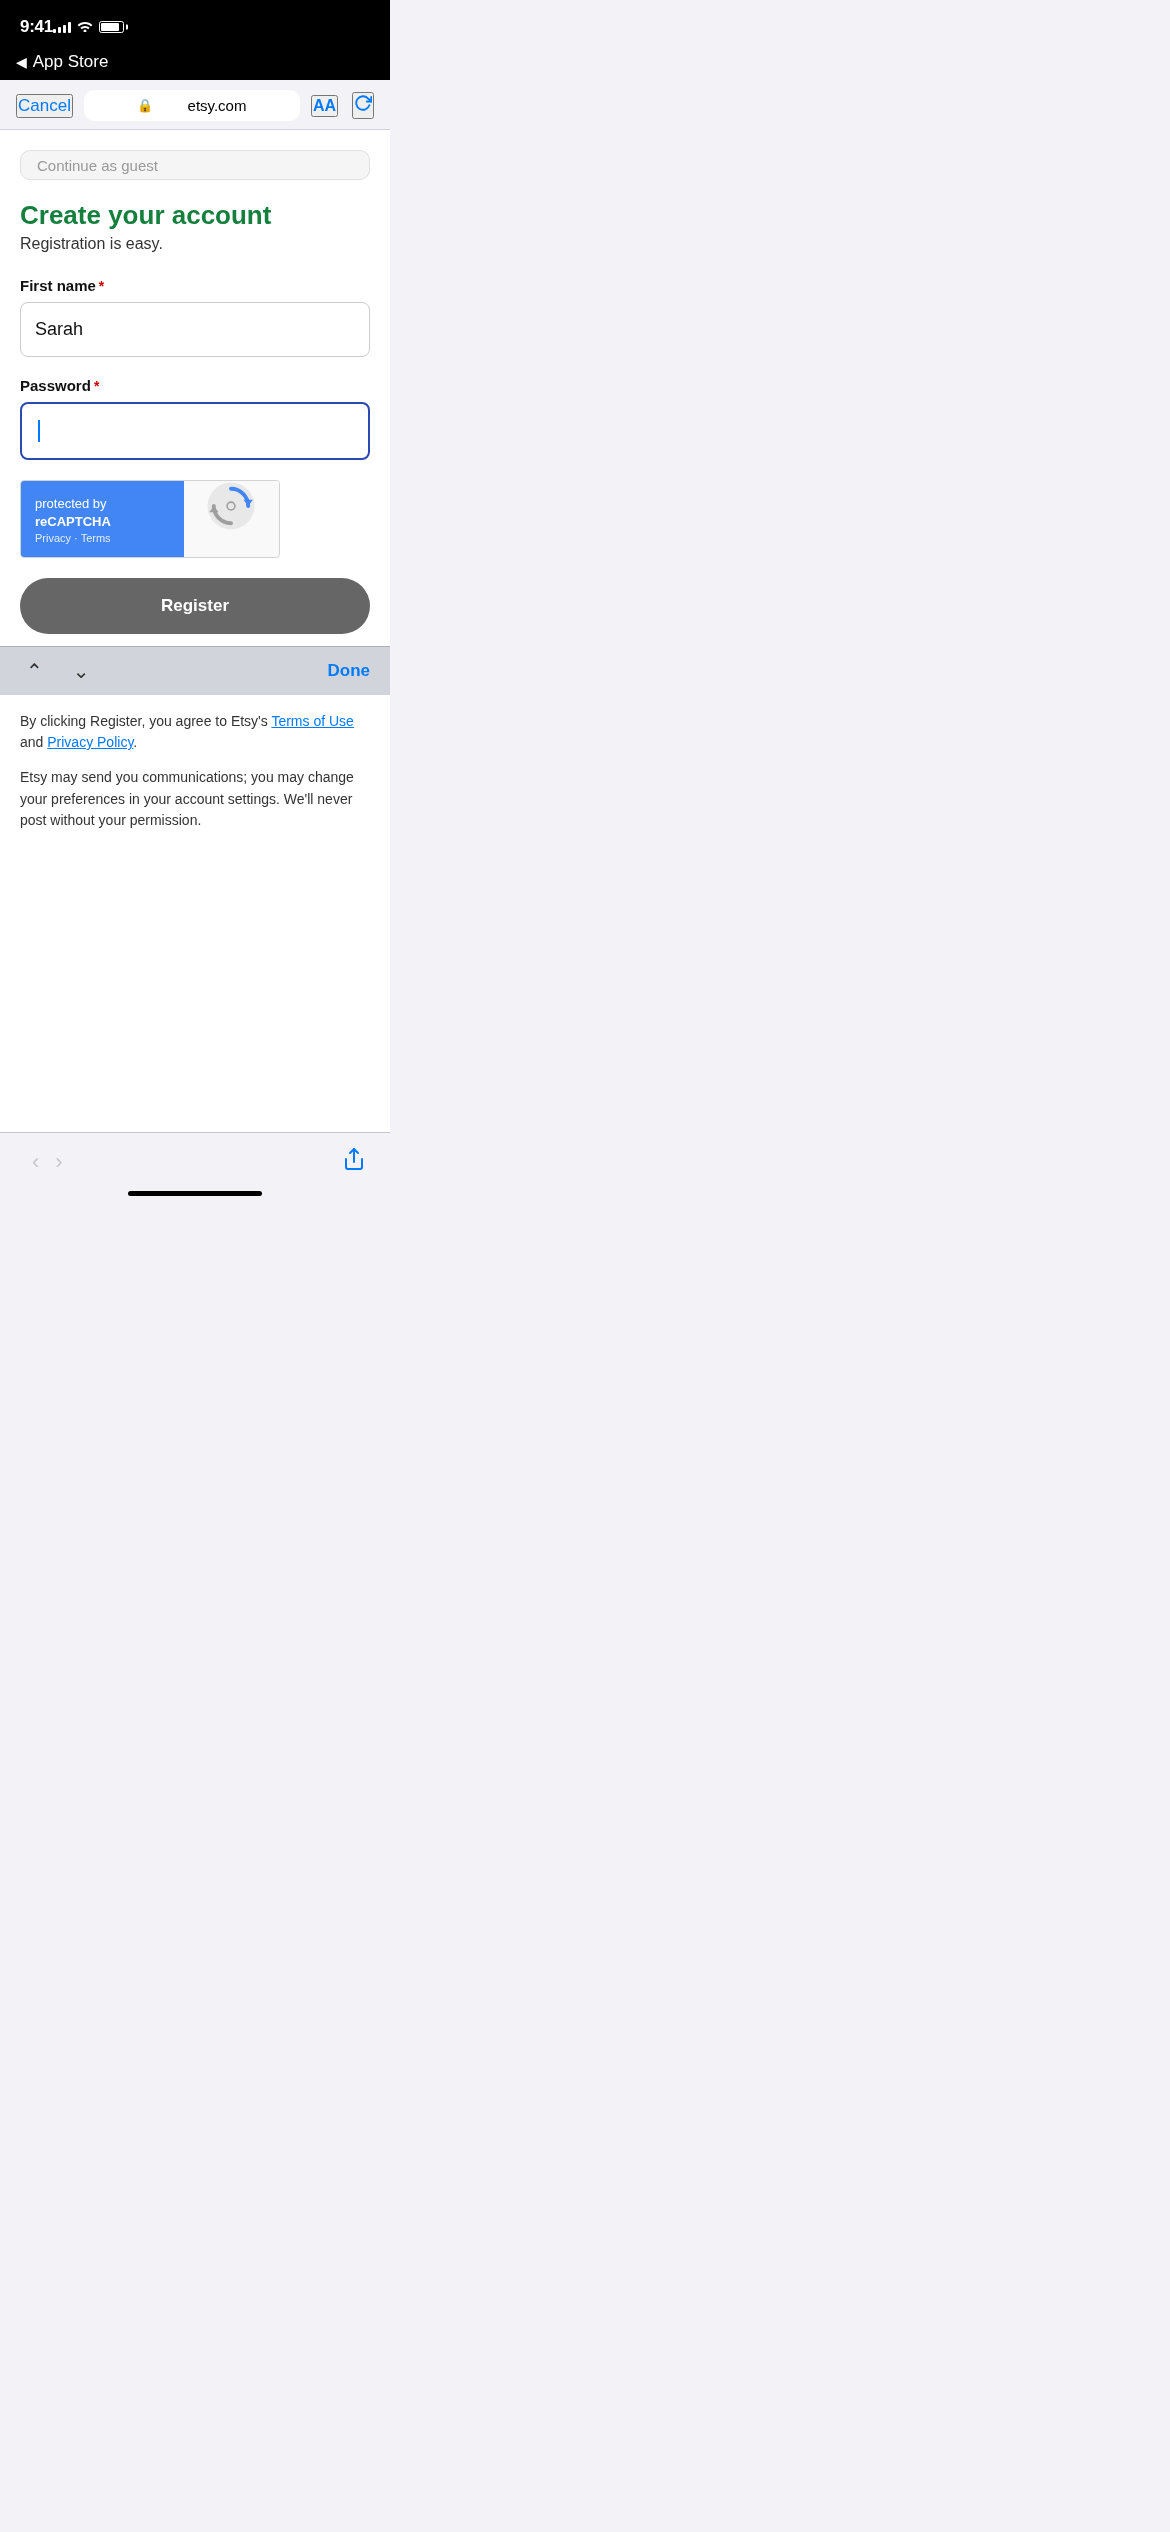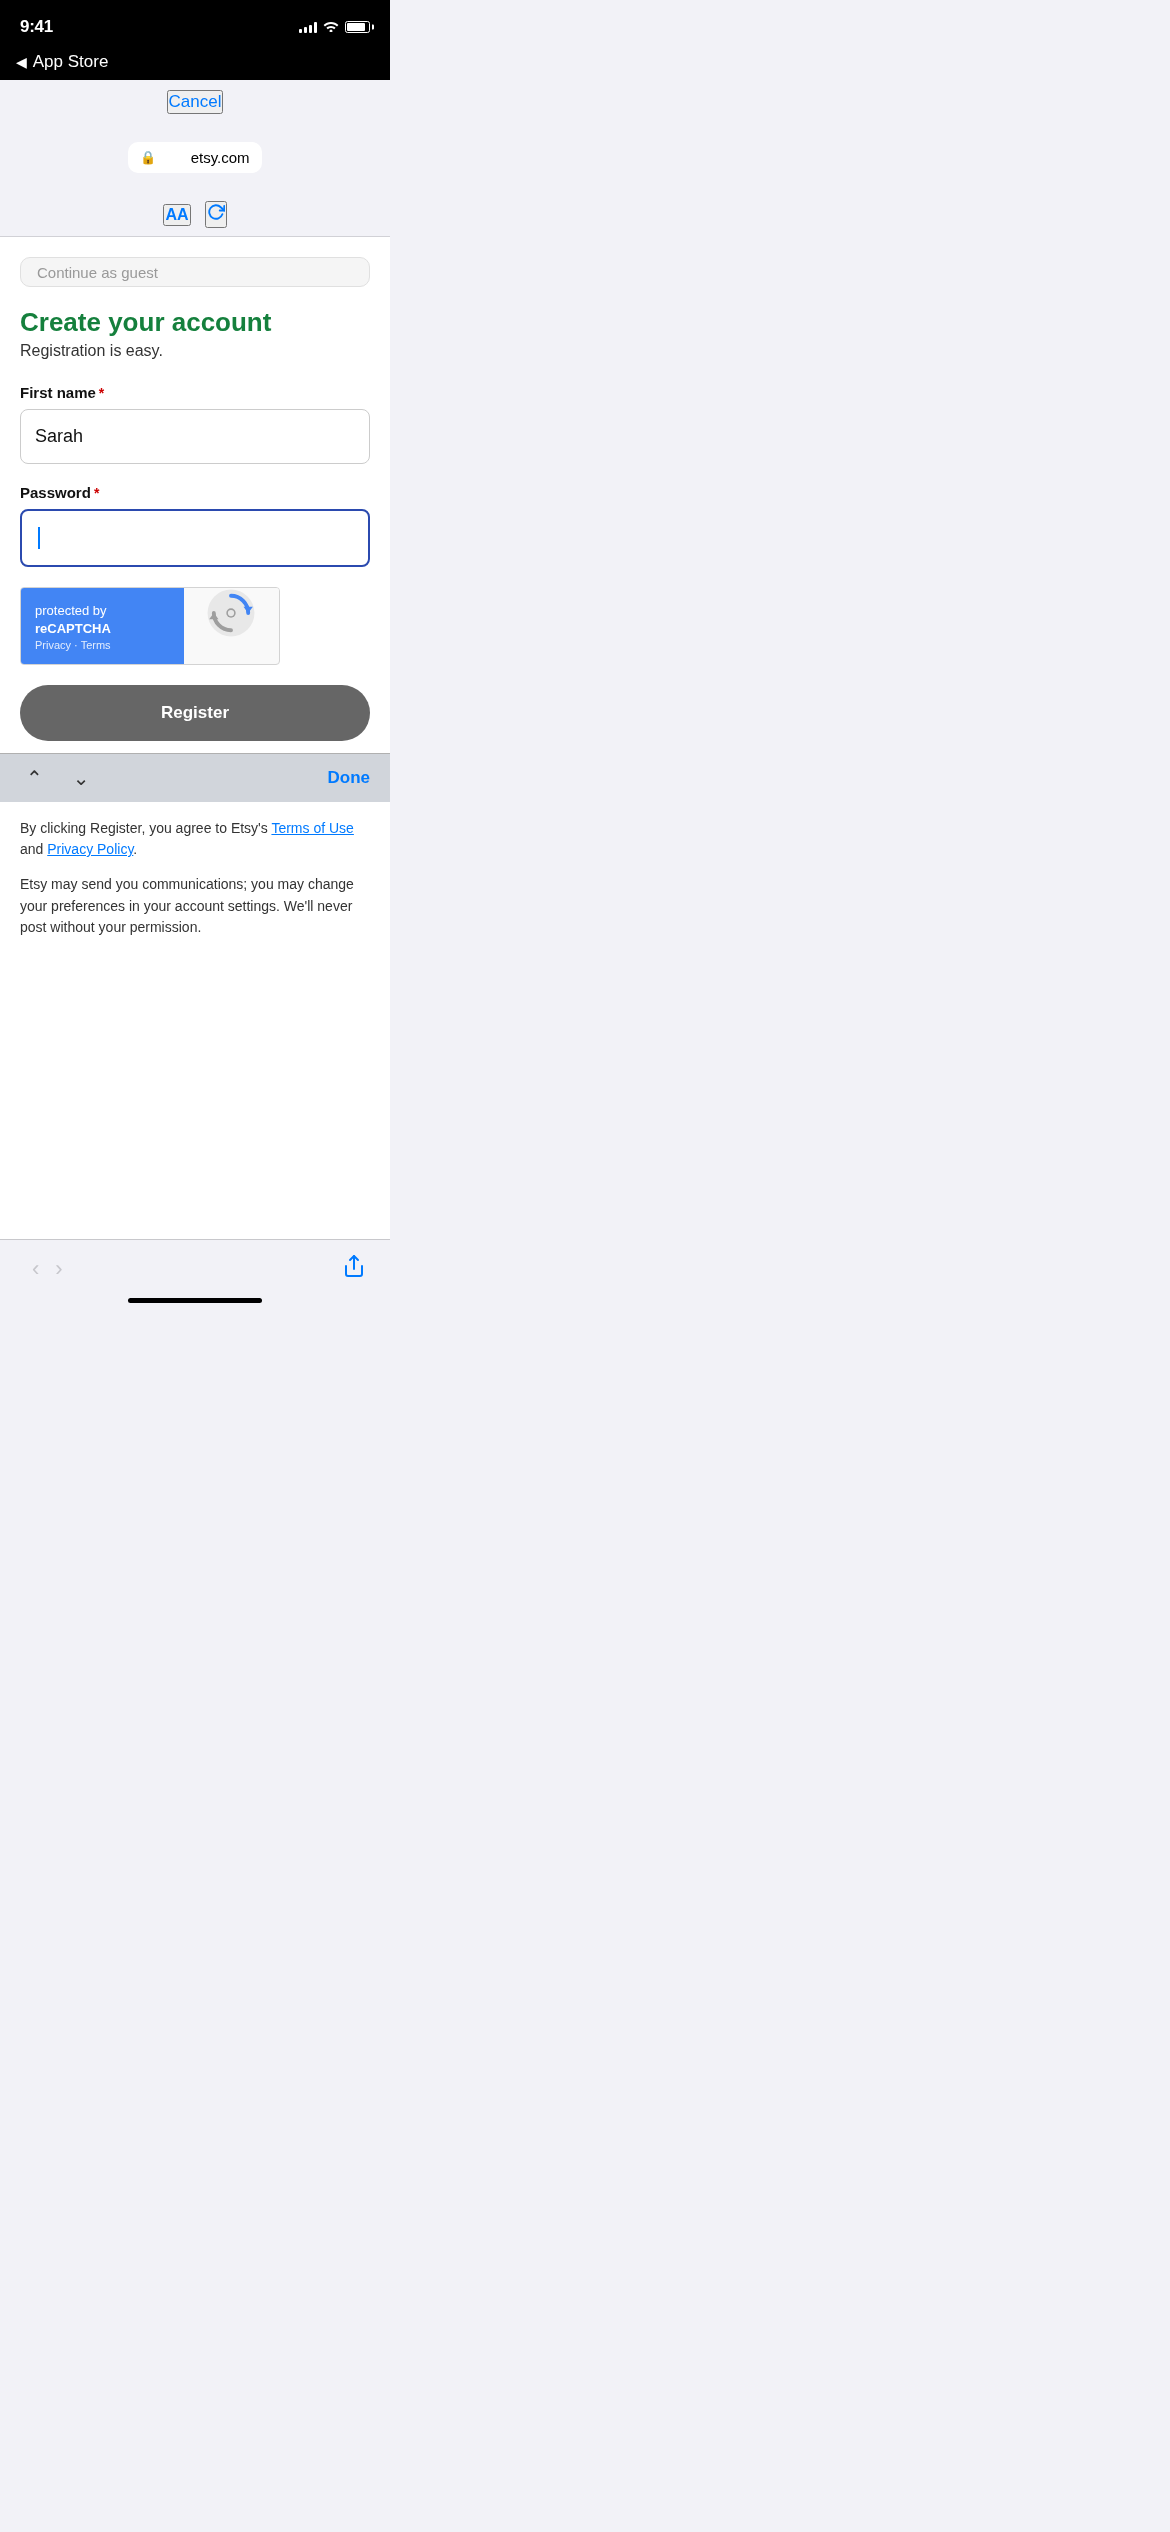--- a/index.html
+++ b/index.html
@@ -12,21 +12,21 @@
       font-family: -apple-system, 'Helvetica Neue', Arial, sans-serif;
       overflow-x: hidden;
     }
 
     
     .status-bar {
       background: #000;
       color: #fff;
       display: flex;
       align-items: center;
-      justify-content: space-between;
+      justify-content: flex-start;
       padding: 14px 20px 8px;
       height: 48px;
     }
     .status-time {
       font-size: 17px;
       font-weight: 600;
       letter-spacing: -0.3px;
     }
     .status-icons {
       display: flex;
@@ -93,23 +93,22 @@
       color: #fff;
       font-weight: 400;
     }
 
     
     .browser-bar {
       background: #f2f2f7;
       padding: 10px 16px 8px;
       display: flex;
       align-items: center;
-      gap: 28px;
+      gap: 11px;
       border-bottom: 1px solid #d1d1d6;
-      flex-direction: column;
     }
     .cancel-btn {
       color: #007AFF;
       font-size: 17px;
       font-weight: 400;
       cursor: pointer;
       white-space: nowrap;
     }
     .url-bar {
       flex: 1;

